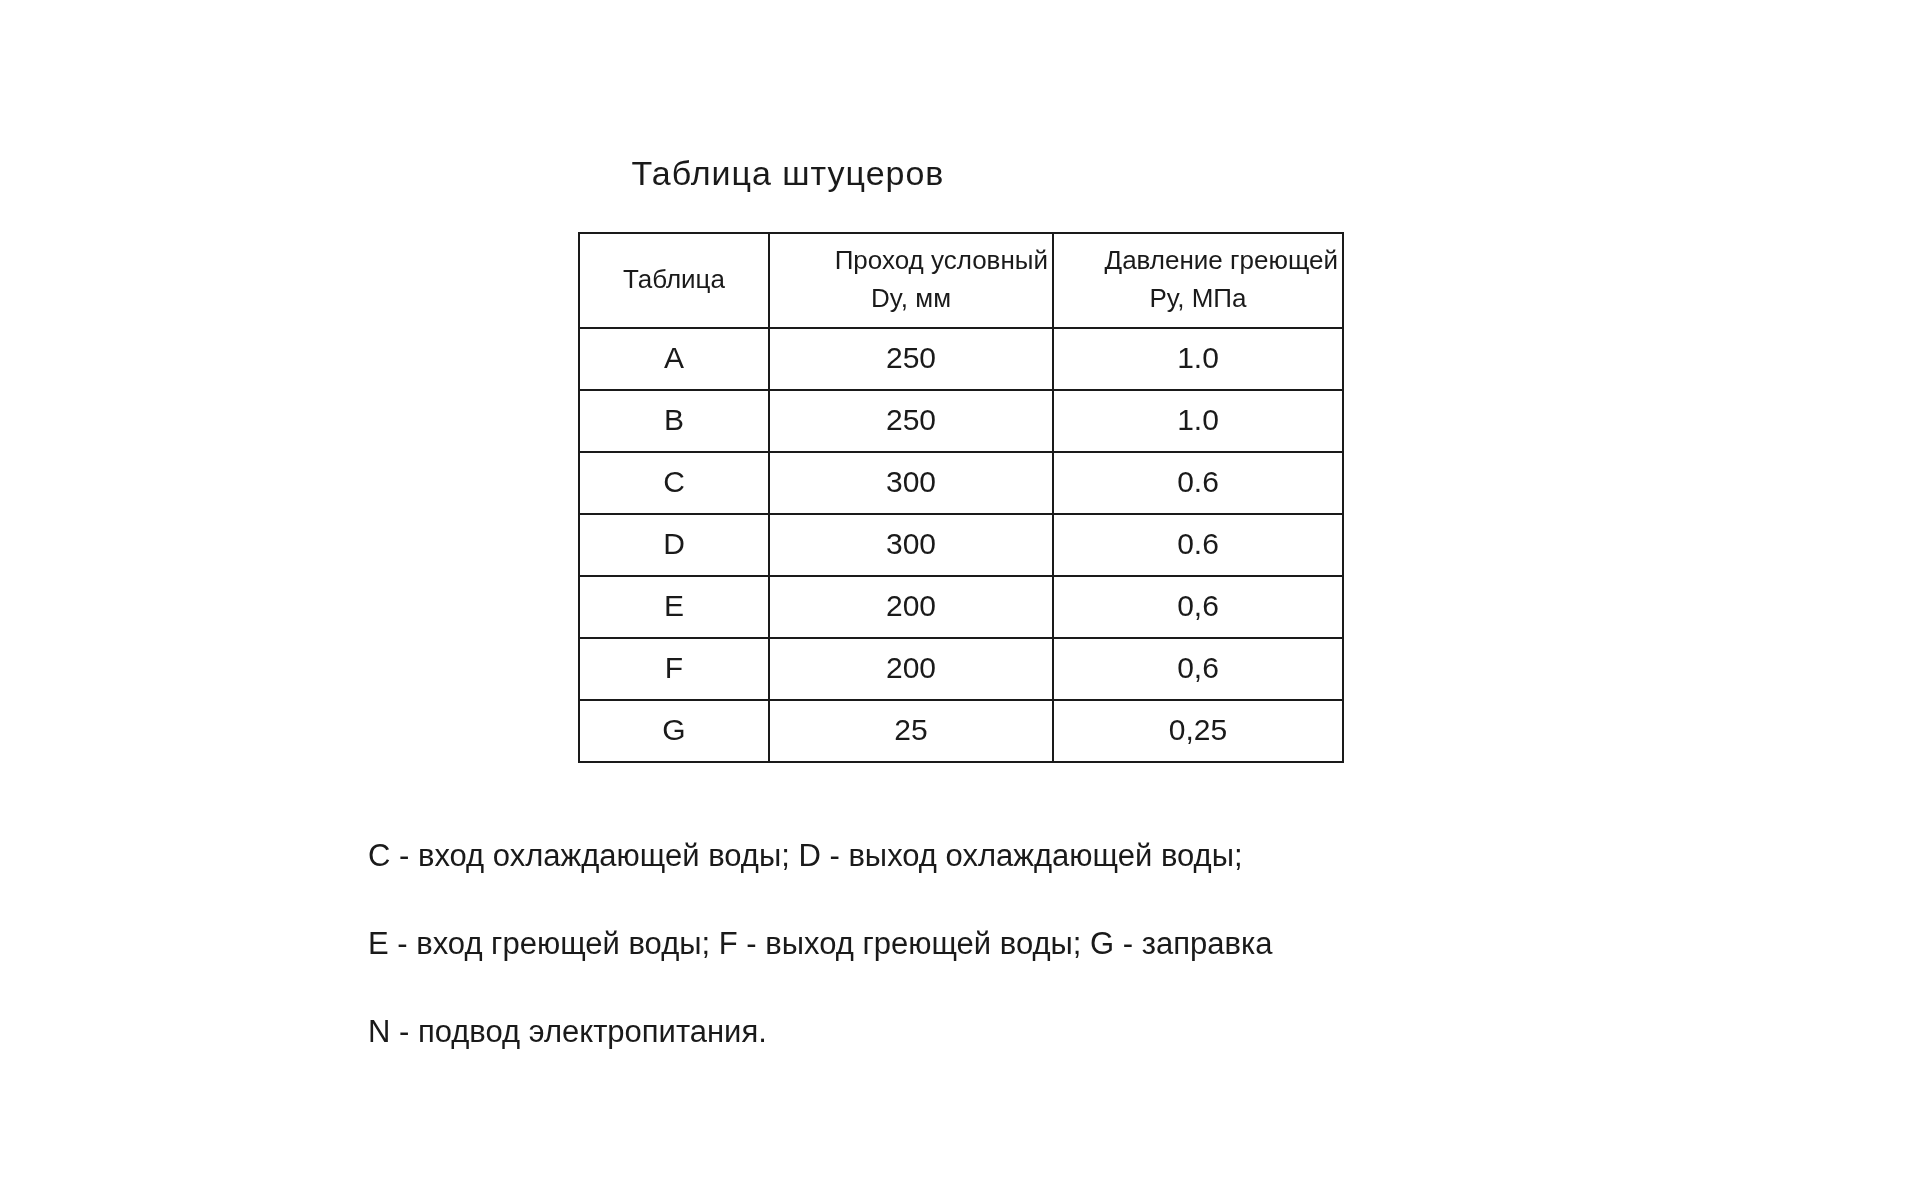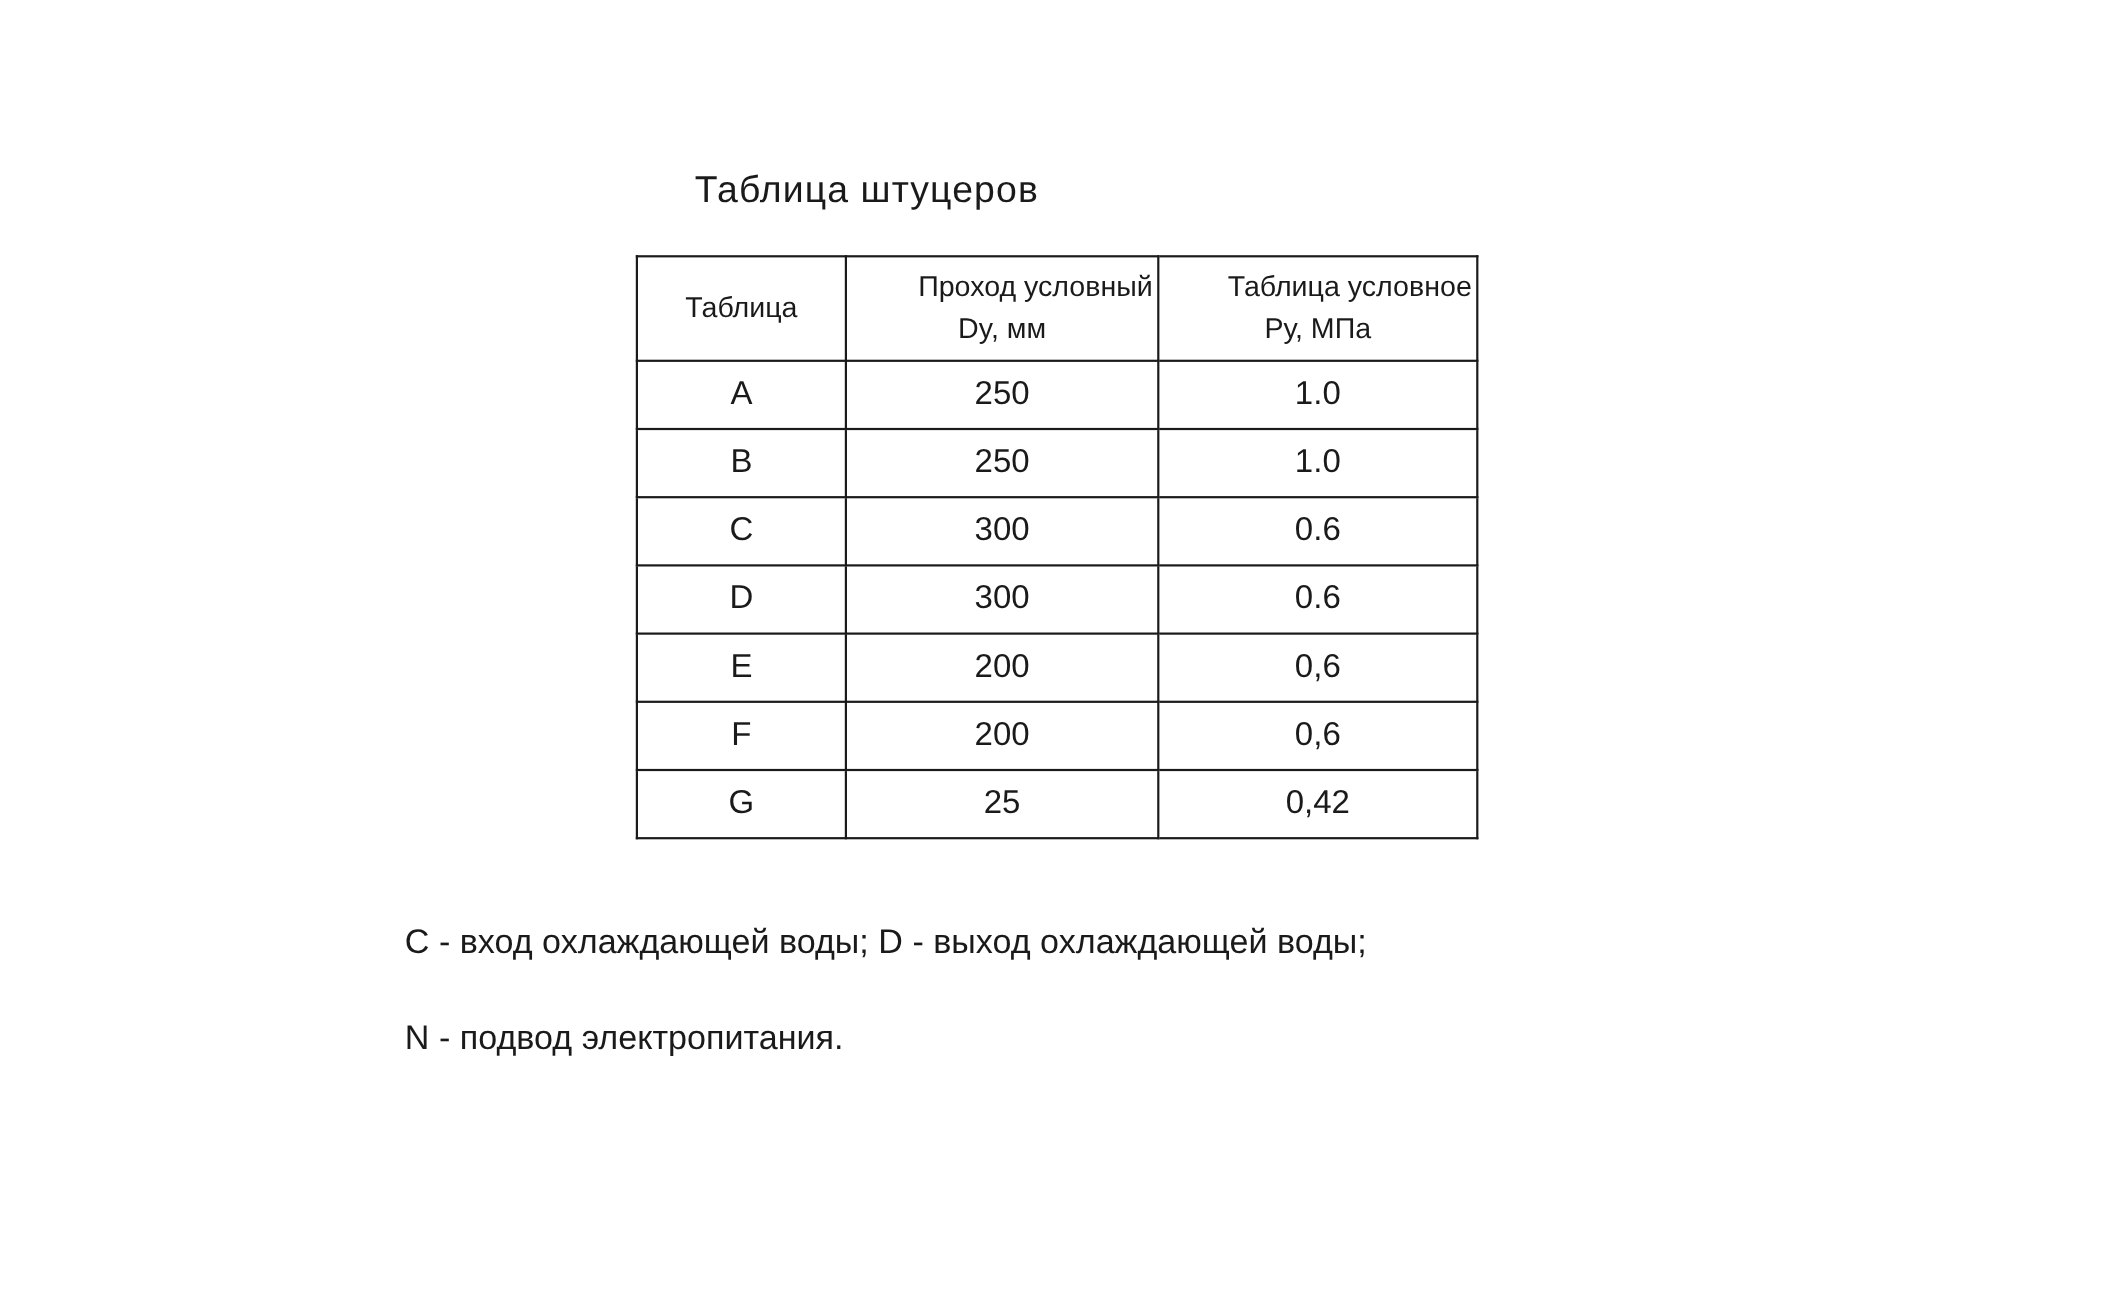--- a/index.html
+++ b/index.html
@@ -94,21 +94,21 @@
       <col class="col-c">
     </colgroup>
     <thead>
       <tr>
         <th class="th-single">Таблица</th>
         <th class="th-stack">
           <span class="line1">Проход условный</span>
           <span class="line2">Dy, мм</span>
         </th>
         <th class="th-stack">
-          <span class="line1">Таблица условное</span>
+          <span class="line1">Давление греющей</span>
           <span class="line2">Ру, МПа</span>
         </th>
       </tr>
     </thead>
     <tbody>
       <tr>
         <td>A</td>
         <td>250</td>
         <td>1.0</td>
       </tr>
@@ -133,23 +133,24 @@
         <td>0,6</td>
       </tr>
       <tr>
         <td>F</td>
         <td>200</td>
         <td>0,6</td>
       </tr>
       <tr>
         <td>G</td>
         <td>25</td>
-        <td>0,42</td>
+        <td>0,25</td>
       </tr>
     </tbody>
   </table>
 
   <div class="notes">
     <div>C - вход охлаждающей воды; D - выход охлаждающей воды;</div>
+    <div>E - вход греющей воды; F - выход греющей воды; G - заправка</div>
     <div>N - подвод электропитания.</div>
   </div>
 
 </div>
 
 </body></html>

